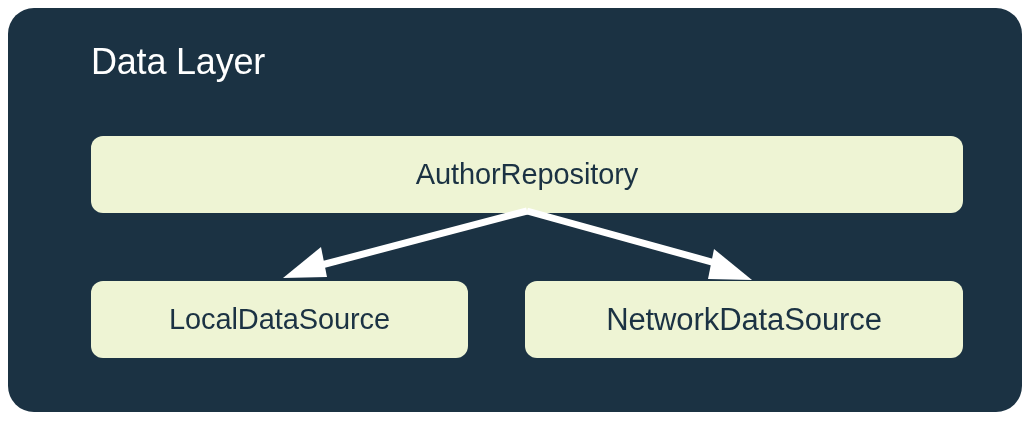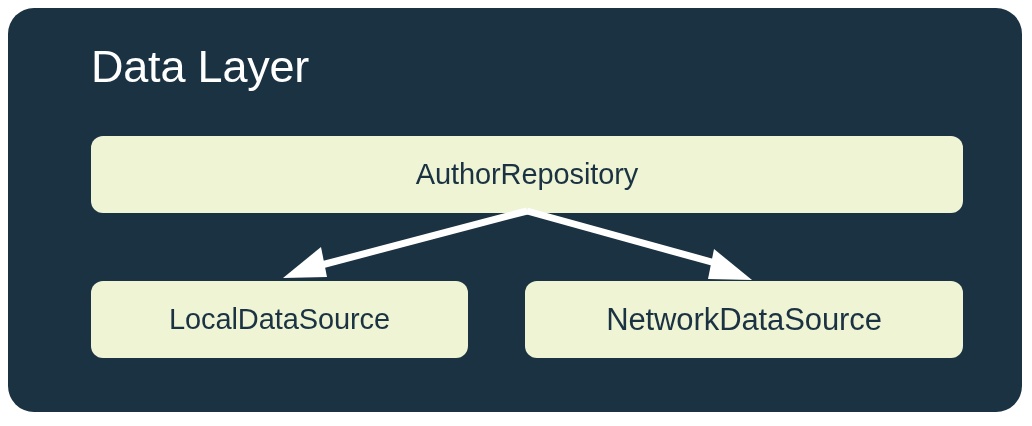--- a/index.html
+++ b/index.html
@@ -33,21 +33,21 @@
     background: #1b3243;
     border-radius: 26px;
   }
 
   
   #layer-title {
     position: absolute;
     left: 83px;
     top: 32px;
     font-family: "Liberation Sans", sans-serif;
-    font-size: 45px;
+    font-size: 36px;
     font-weight: 400;
     letter-spacing: -0.2px;
     color: #ffffff;
     line-height: 1.2;
     white-space: nowrap;
   }
 
   
   .node-box {
     position: absolute;

